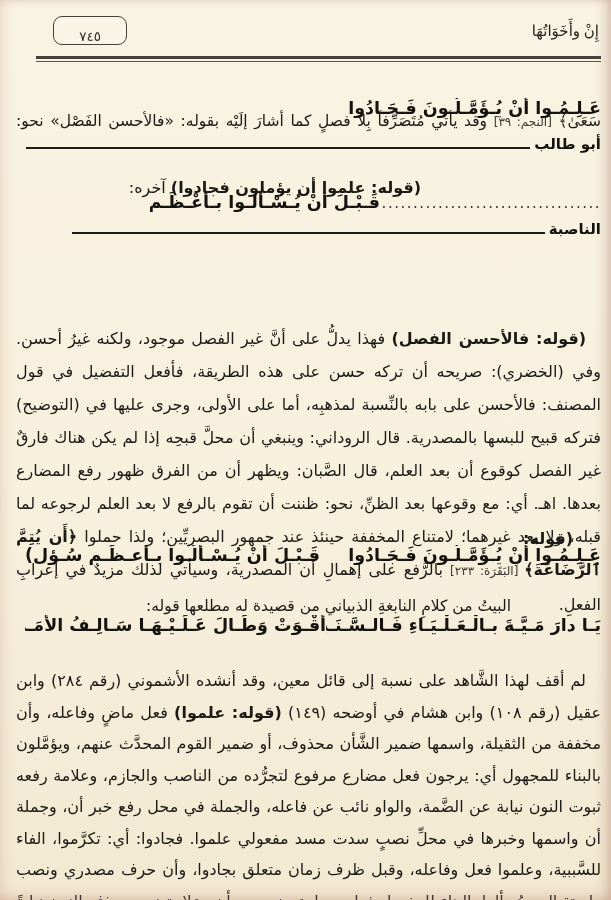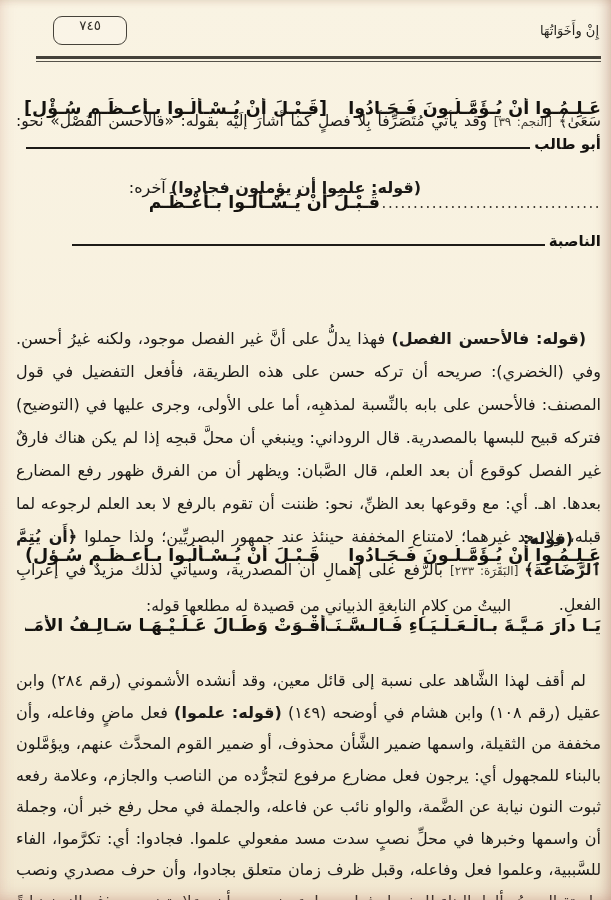--- a/index.html
+++ b/index.html
@@ -14,24 +14,24 @@
     box-shadow:
       inset -10px 0 14px -7px rgba(150,95,80,.40),
       inset 10px 0 14px -8px rgba(200,150,135,.28),
       inset 0 -12px 16px -9px rgba(205,150,135,.38),
       inset 0 8px 10px -8px rgba(180,150,115,.22);
   }
   .blk{position:absolute;left:0;right:0;padding:0 10px 0 16px;}
 
   
   .hdr{top:16px;display:flex;justify-content:space-between;align-items:center;padding:0 12px 0 53px;}
-  .running-head{font-size:13px;color:#26241f;}
+  .running-head{font-size:15px;color:#26241f;font-family:Liberation Serif, serif;}
   .pagebox{
     width:72px;height:27px;border:1.5px solid #46423a;border-radius:9px;
-    display:flex;align-items:flex-start;justify-content:center;
+    display:flex;align-items:flex-end;justify-content:center;
     font-size:13.5px;letter-spacing:3px;color:#33302a;background:rgba(255,255,255,.15);
   }
   .rule2{position:absolute;top:56px;left:36px;right:10px;}
   .rule2 .thick{height:3px;background:#44413a;}
   .rule2 .thin{height:1px;background:#55524a;margin-top:2px;}
 
   
   .intro{top:69px;font-size:15.5px;line-height:31px;text-align:justify;text-align-last:justify;height:32px;overflow:hidden;margin-top:37px;}
   .para{font-size:16px;line-height:33px;text-align:justify;text-indent:15px;}
   .p1{top:240px;}
@@ -43,21 +43,21 @@
   
   .gloss1{top:162px;font-size:16px;padding-right:190px;}
   .qawluhu-open{top:513px;font-size:16px;font-weight:bold;padding-right:38px;}
   .bayt-note{top:581px;font-size:15.5px;padding-right:100px;}
 
   
   .sect{display:flex;align-items:center;font-weight:bold;font-size:15px;color:#14120f;}
   .sect .lbl{white-space:nowrap;}
   .sect .line{flex:1;height:2px;background:#1d1b17;margin-right:4px;margin-top:8px;}
   .sect1{top:135px;padding-left:26px;}
-  .sect2{top:220px;padding-left:72px;margin-top:12px;}
+  .sect2{top:220px;padding-left:72px;}
 
   
   .verse{position:absolute;left:0;right:0;display:flex;justify-content:space-between;align-items:baseline;
          font-weight:bold;font-size:17.5px;white-space:nowrap;color:#15130f;}
   .verse .hemi{overflow:hidden;}
   .v1{top:98px;padding:0 10px 0 24px;}
   .v2{top:192px;padding:0 10px 0 150px;}
   .v2 .dots{font-weight:normal;letter-spacing:1.5px;color:#3c3931;font-size:15px;}
   .v3{top:545px;padding:0 10px 0 25px;}
   .v4{top:615px;padding:0 10px 0 25px;}
@@ -75,21 +75,20 @@
   </div>
   <div class="rule2">
     <div class="thick"></div>
     <div class="thin"></div>
   </div>
 
   <p class="blk intro"><span>سَعَىٰ﴾ </span><span class="small">[النجم: ٣٩]</span><span> وقد يأتي مُتَصَرِّفاً بِلا فصلٍ كما أشارَ إلَيْه بقوله: «فالأحسن الفَصْل» نحو:</span></p>
 
   <div class="verse v1">
     <span class="hemi">عَـلِـمُـوا أَنْ يُـؤَمَّـلُـونَ فَـجَـادُوا</span>
-    <span class="hemi">[قَـبْـلَ أَنْ يُـسْـأَلُـوا بِـأَعـظَـمِ سُـؤْلِ]</span>
   </div>
 
   <div class="blk sect sect1">
     <span class="lbl">أبو طالب</span>
     <span class="line"></span>
   </div>
 
   <p class="blk gloss1"><span class="bold">(قوله: علموا أن يؤملون فجادوا)</span><span> آخره:</span></p>
 
   <div class="verse v2">

